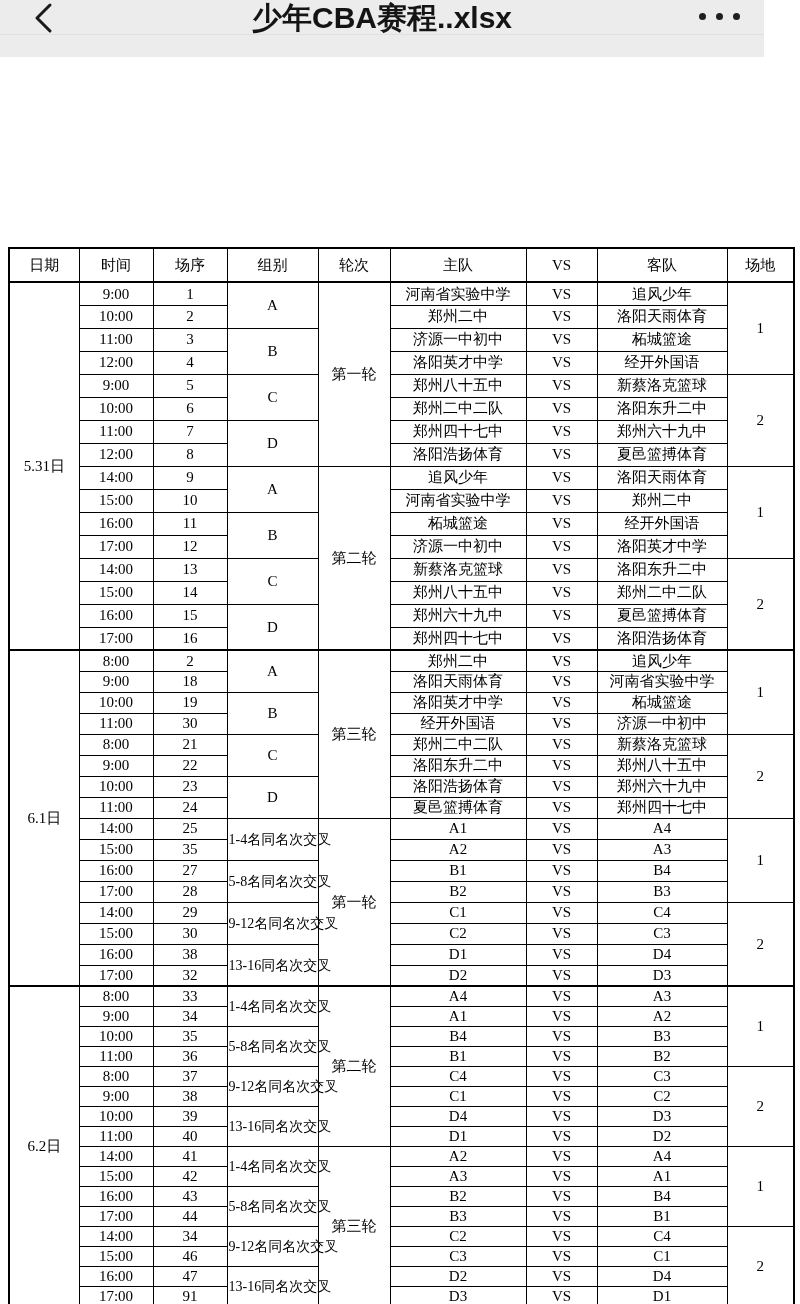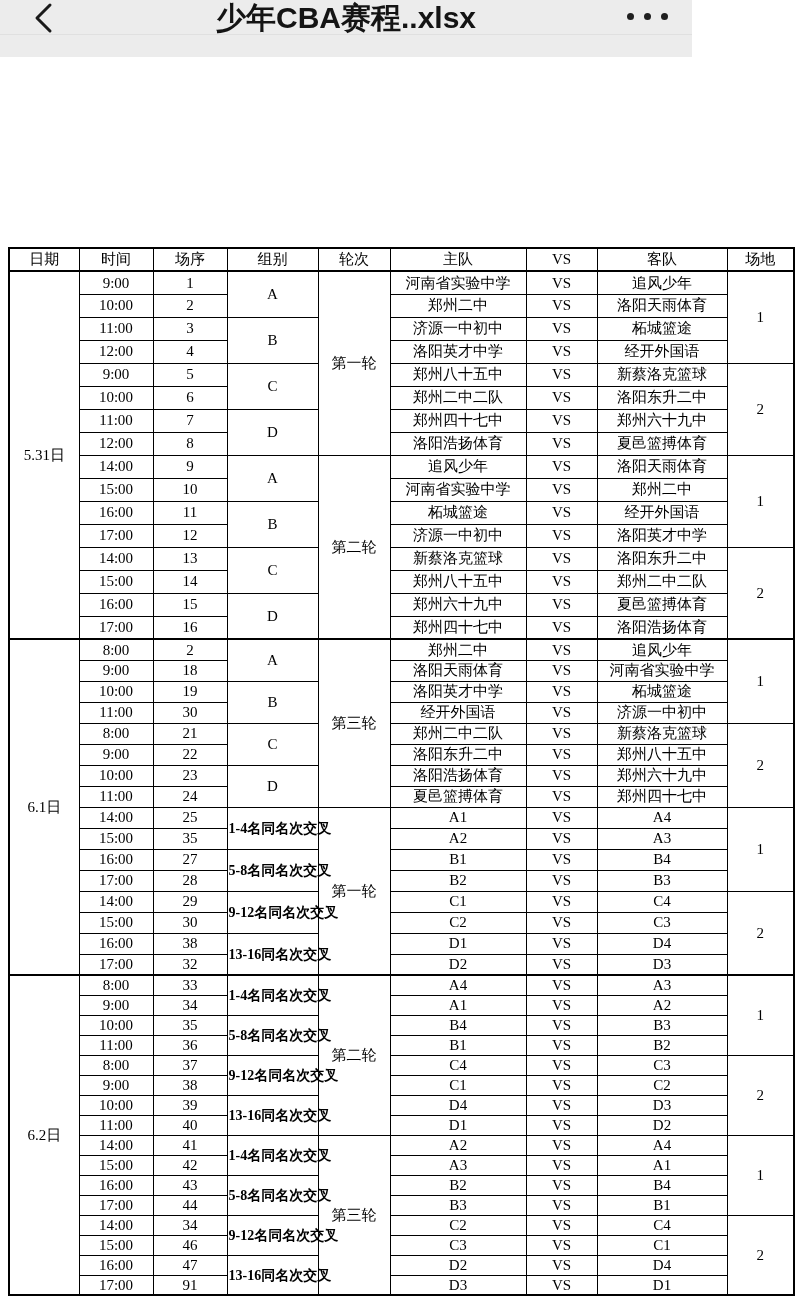--- a/index.html
+++ b/index.html
@@ -2,21 +2,21 @@
 <html><head>
 <meta charset="utf-8">
 <style>
   html,body{margin:0;padding:0;}
   body{
     width:800px;height:1304px;background:#ffffff;overflow:hidden;position:relative;
     font-family:"Liberation Sans", sans-serif;
   }
   
   .topbar{
-    position:absolute;left:0;top:0;width:692px;height:57px;
+    position:absolute;left:0;top:0;width:764px;height:57px;
     background:#ececec;
   }
   .topbar::after{
     content:"";position:absolute;left:0;top:34px;width:100%;height:1px;background:#e0e0e0;
   }
   .back-btn{
     position:absolute;left:26px;top:1px;width:34px;height:34px;
     display:flex;align-items:center;justify-content:center;cursor:pointer;
   }
   .file-title{
@@ -35,30 +35,30 @@
     border-collapse:collapse;table-layout:fixed;width:785px;
     border:2px solid #000;color:#000;
     font-family:"Liberation Serif","DejaVu Serif",serif;
   }
   th,td{
     border:1px solid #000;padding:0;margin:0;
     text-align:center;vertical-align:middle;
     font-size:15px;font-weight:normal;line-height:1.1;
     overflow:visible;
   }
-  thead tr{height:23px;}
+  thead tr{height:34px;}
   thead th{border-bottom:2px solid #000;}
   tr.s1{height:23px;}
   tr.s2{height:21px;}
   tr.s3{height:20px;}
   tr.sec-start td{border-top:2px solid #000;}
   td.cross{text-align:left;}
   td.cross span{
     position:relative;z-index:2;display:inline-block;
-    white-space:nowrap;padding-left:1px;font-size:14px;font-weight:bold;
+    white-space:nowrap;padding-left:1px;font-size:14px;
   }
 </style>
 </head>
 <body>
 
 <div class="screen">
 
   <header class="topbar">
     <div class="back-btn">
       <svg width="22" height="32" viewBox="0 0 22 32">

